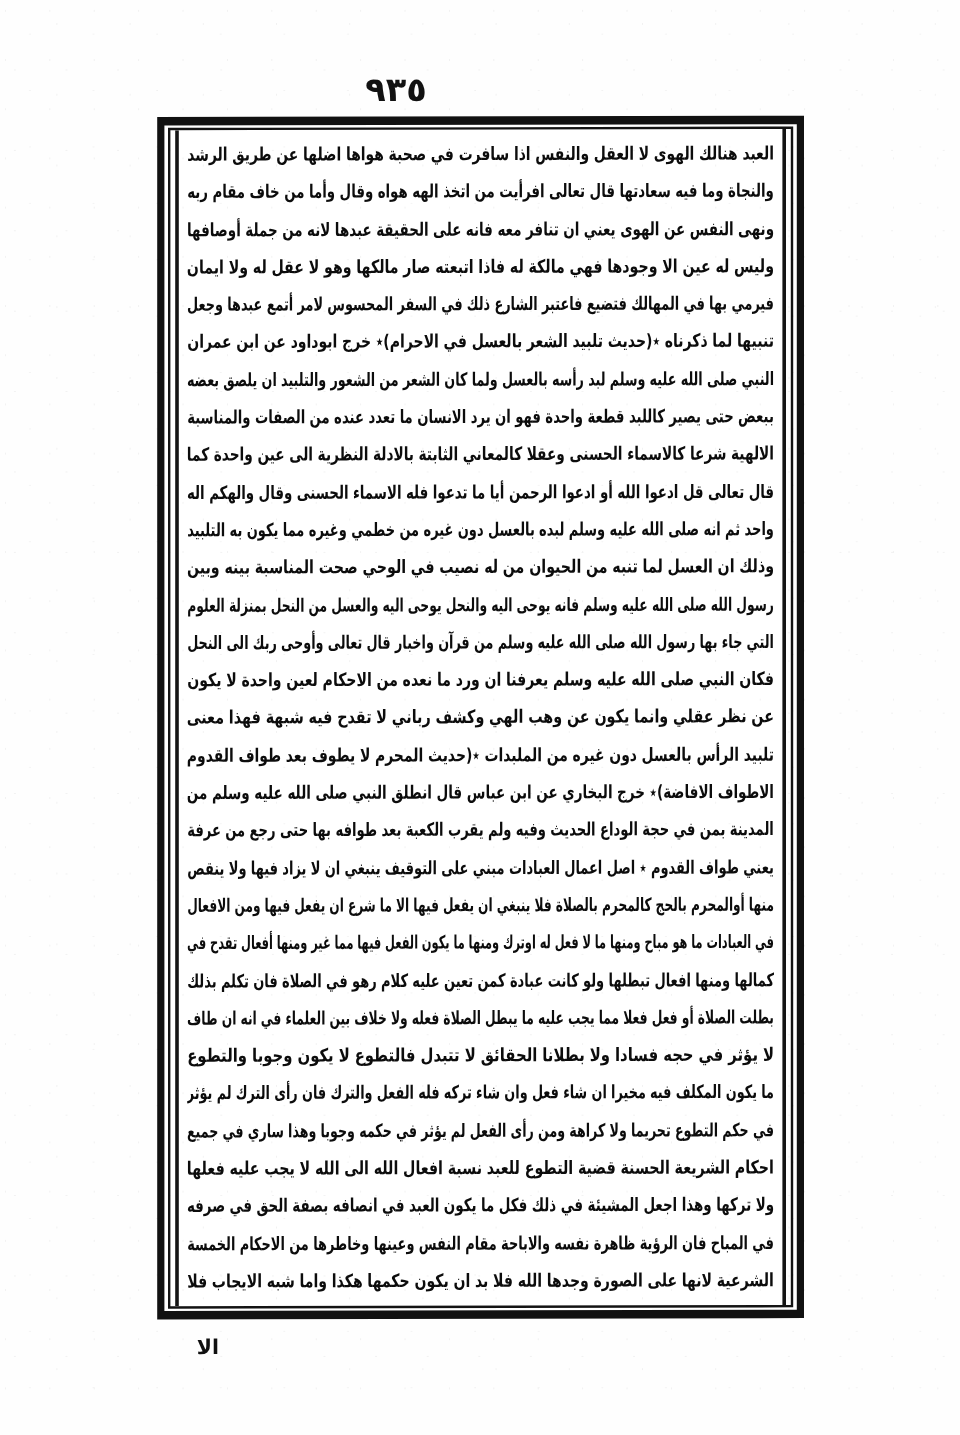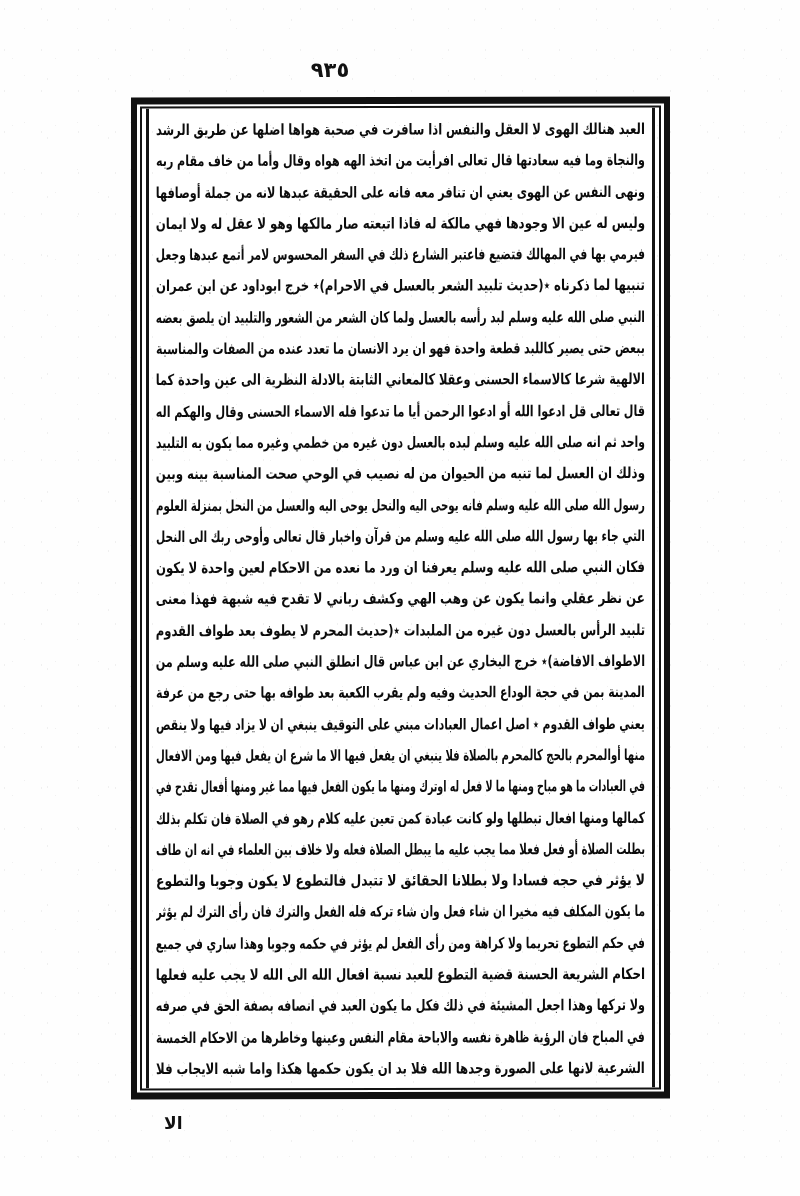--- a/index.html
+++ b/index.html
@@ -23,21 +23,21 @@
   
   .folio {
     position: absolute;
     top: 58px;
     left: 0;
     width: 800px;
     text-align: center;
     padding-right: 140px;
     box-sizing: border-box;
     font-family: "DejaVu Sans", sans-serif;
-    font-size: 21px;
+    font-size: 28px;
     font-weight: bold;
     color: #121212;
     letter-spacing: 1px;
     direction: rtl;
   }
 
   
   .frame-outer {
     position: absolute;
     left: 131px;

